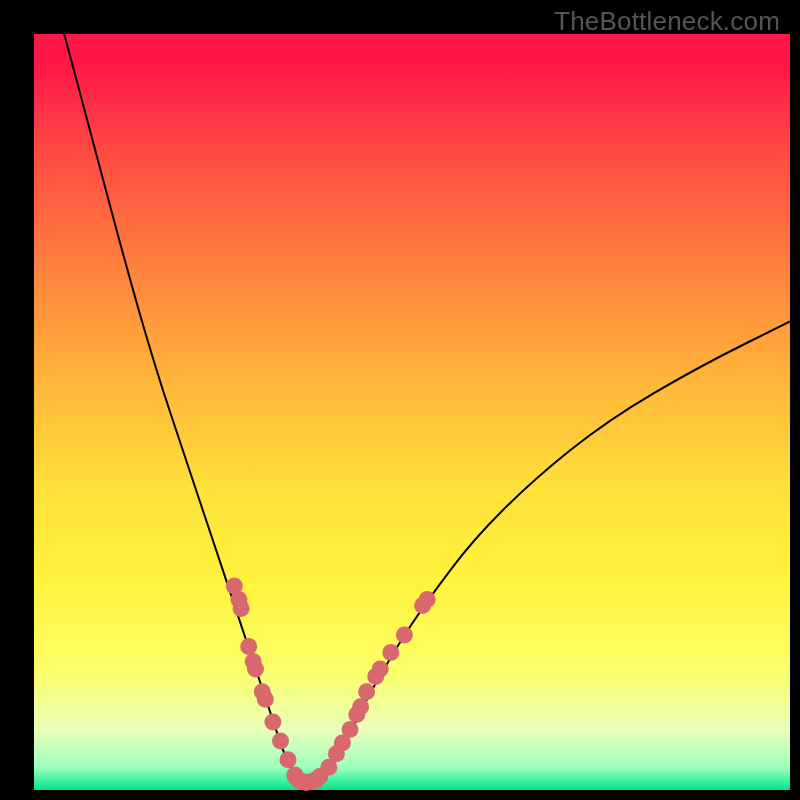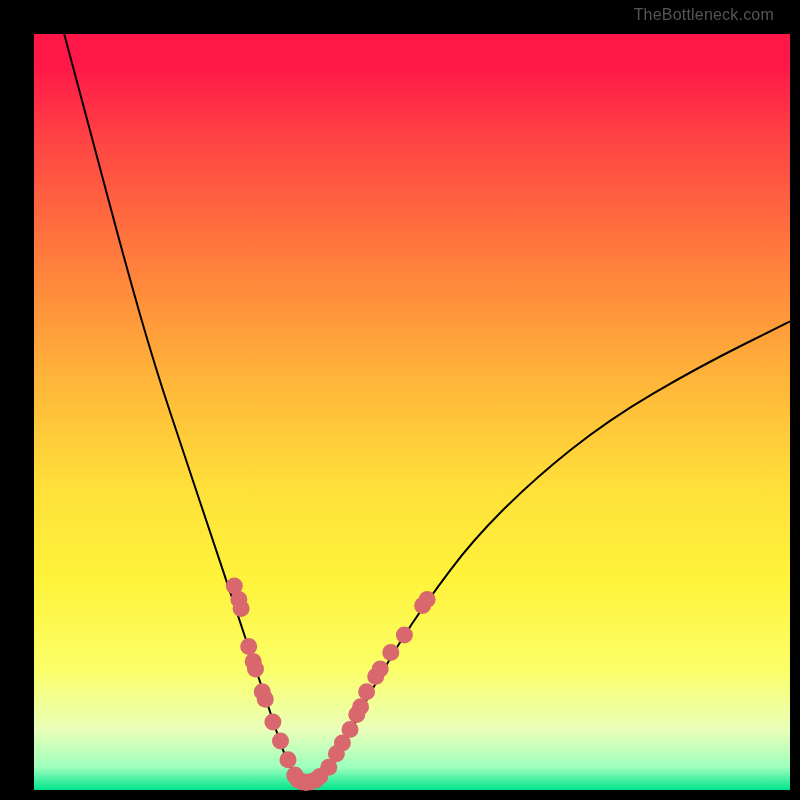--- a/index.html
+++ b/index.html
@@ -36,23 +36,23 @@
       #fff33b 72%,
       #fbff68 84%,
       #eaffb9 92%,
       #9dffbd 97%,
       #00e58c 100%
     );
   }
   .watermark {
     position: absolute;
     top: 6px;
-    right: 26px;
+    right: 20px;
     color: #555;
-    font-size: 16px;
+    font-size: 26px;
     font-weight: 500;
     letter-spacing: 0.2px;
   }
   svg.curve {
     position: absolute;
     left: 0;
     top: 0;
     width: 756px;
     height: 756px;
     overflow: visible;

